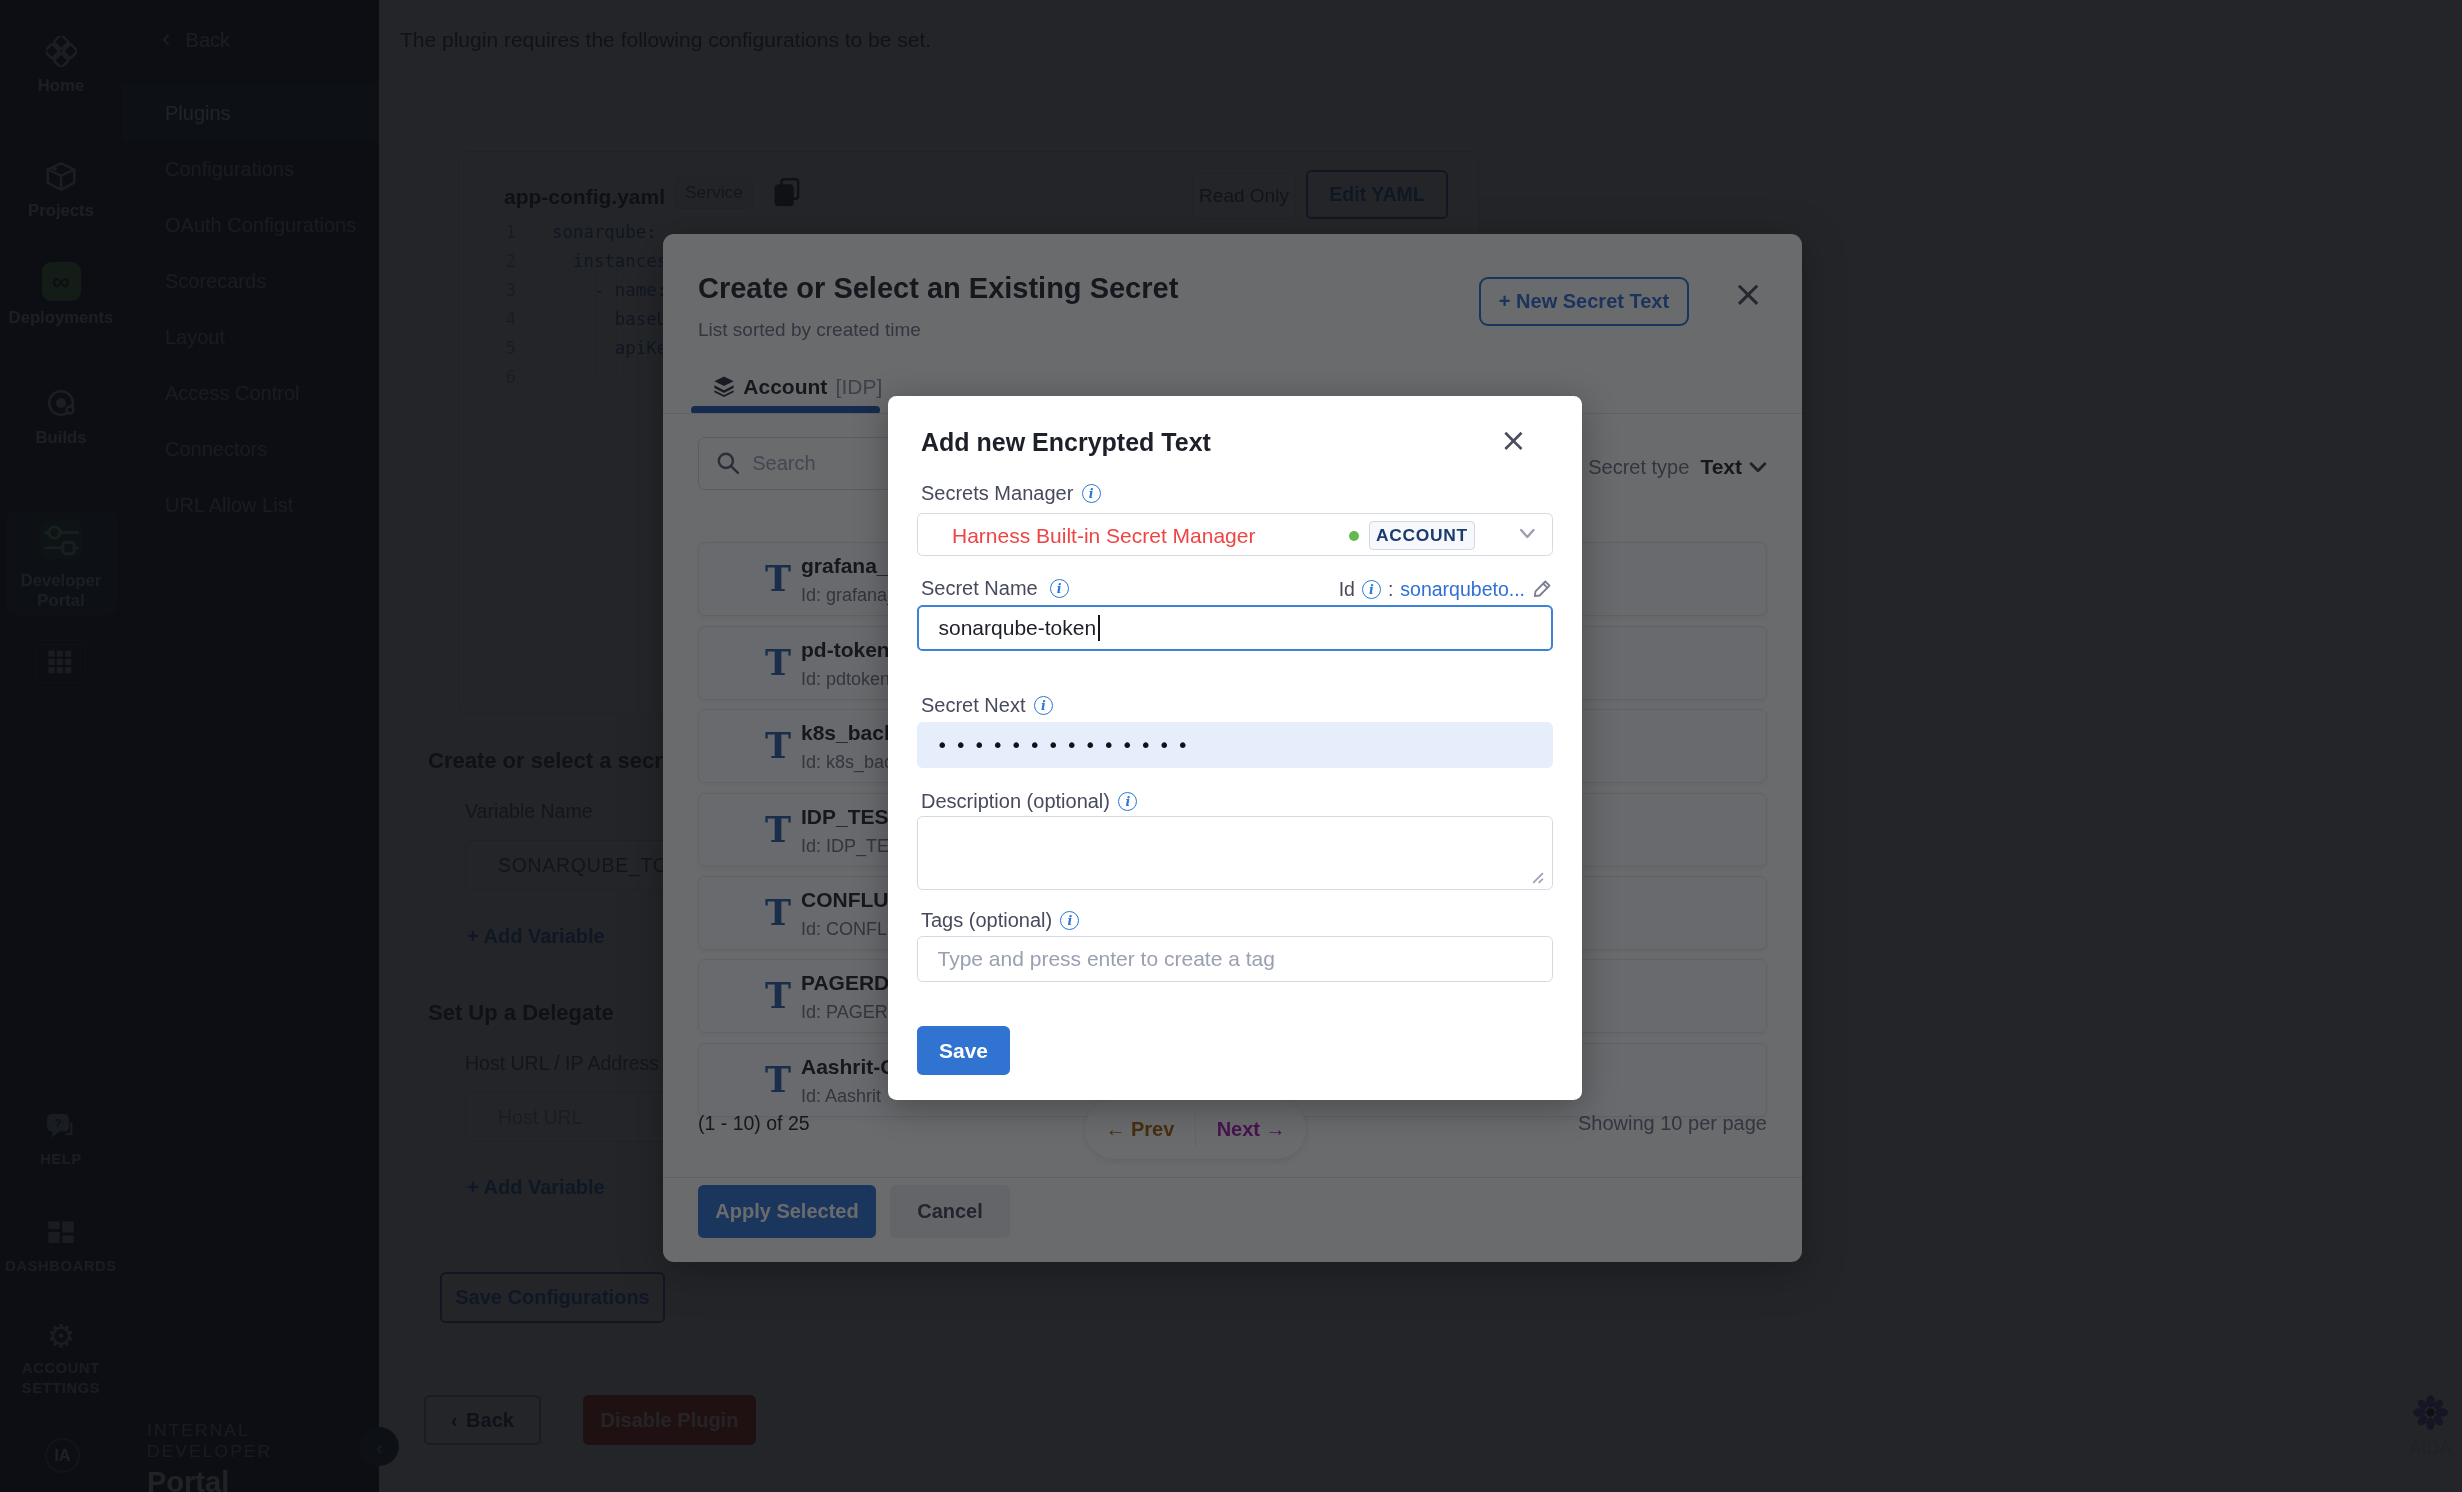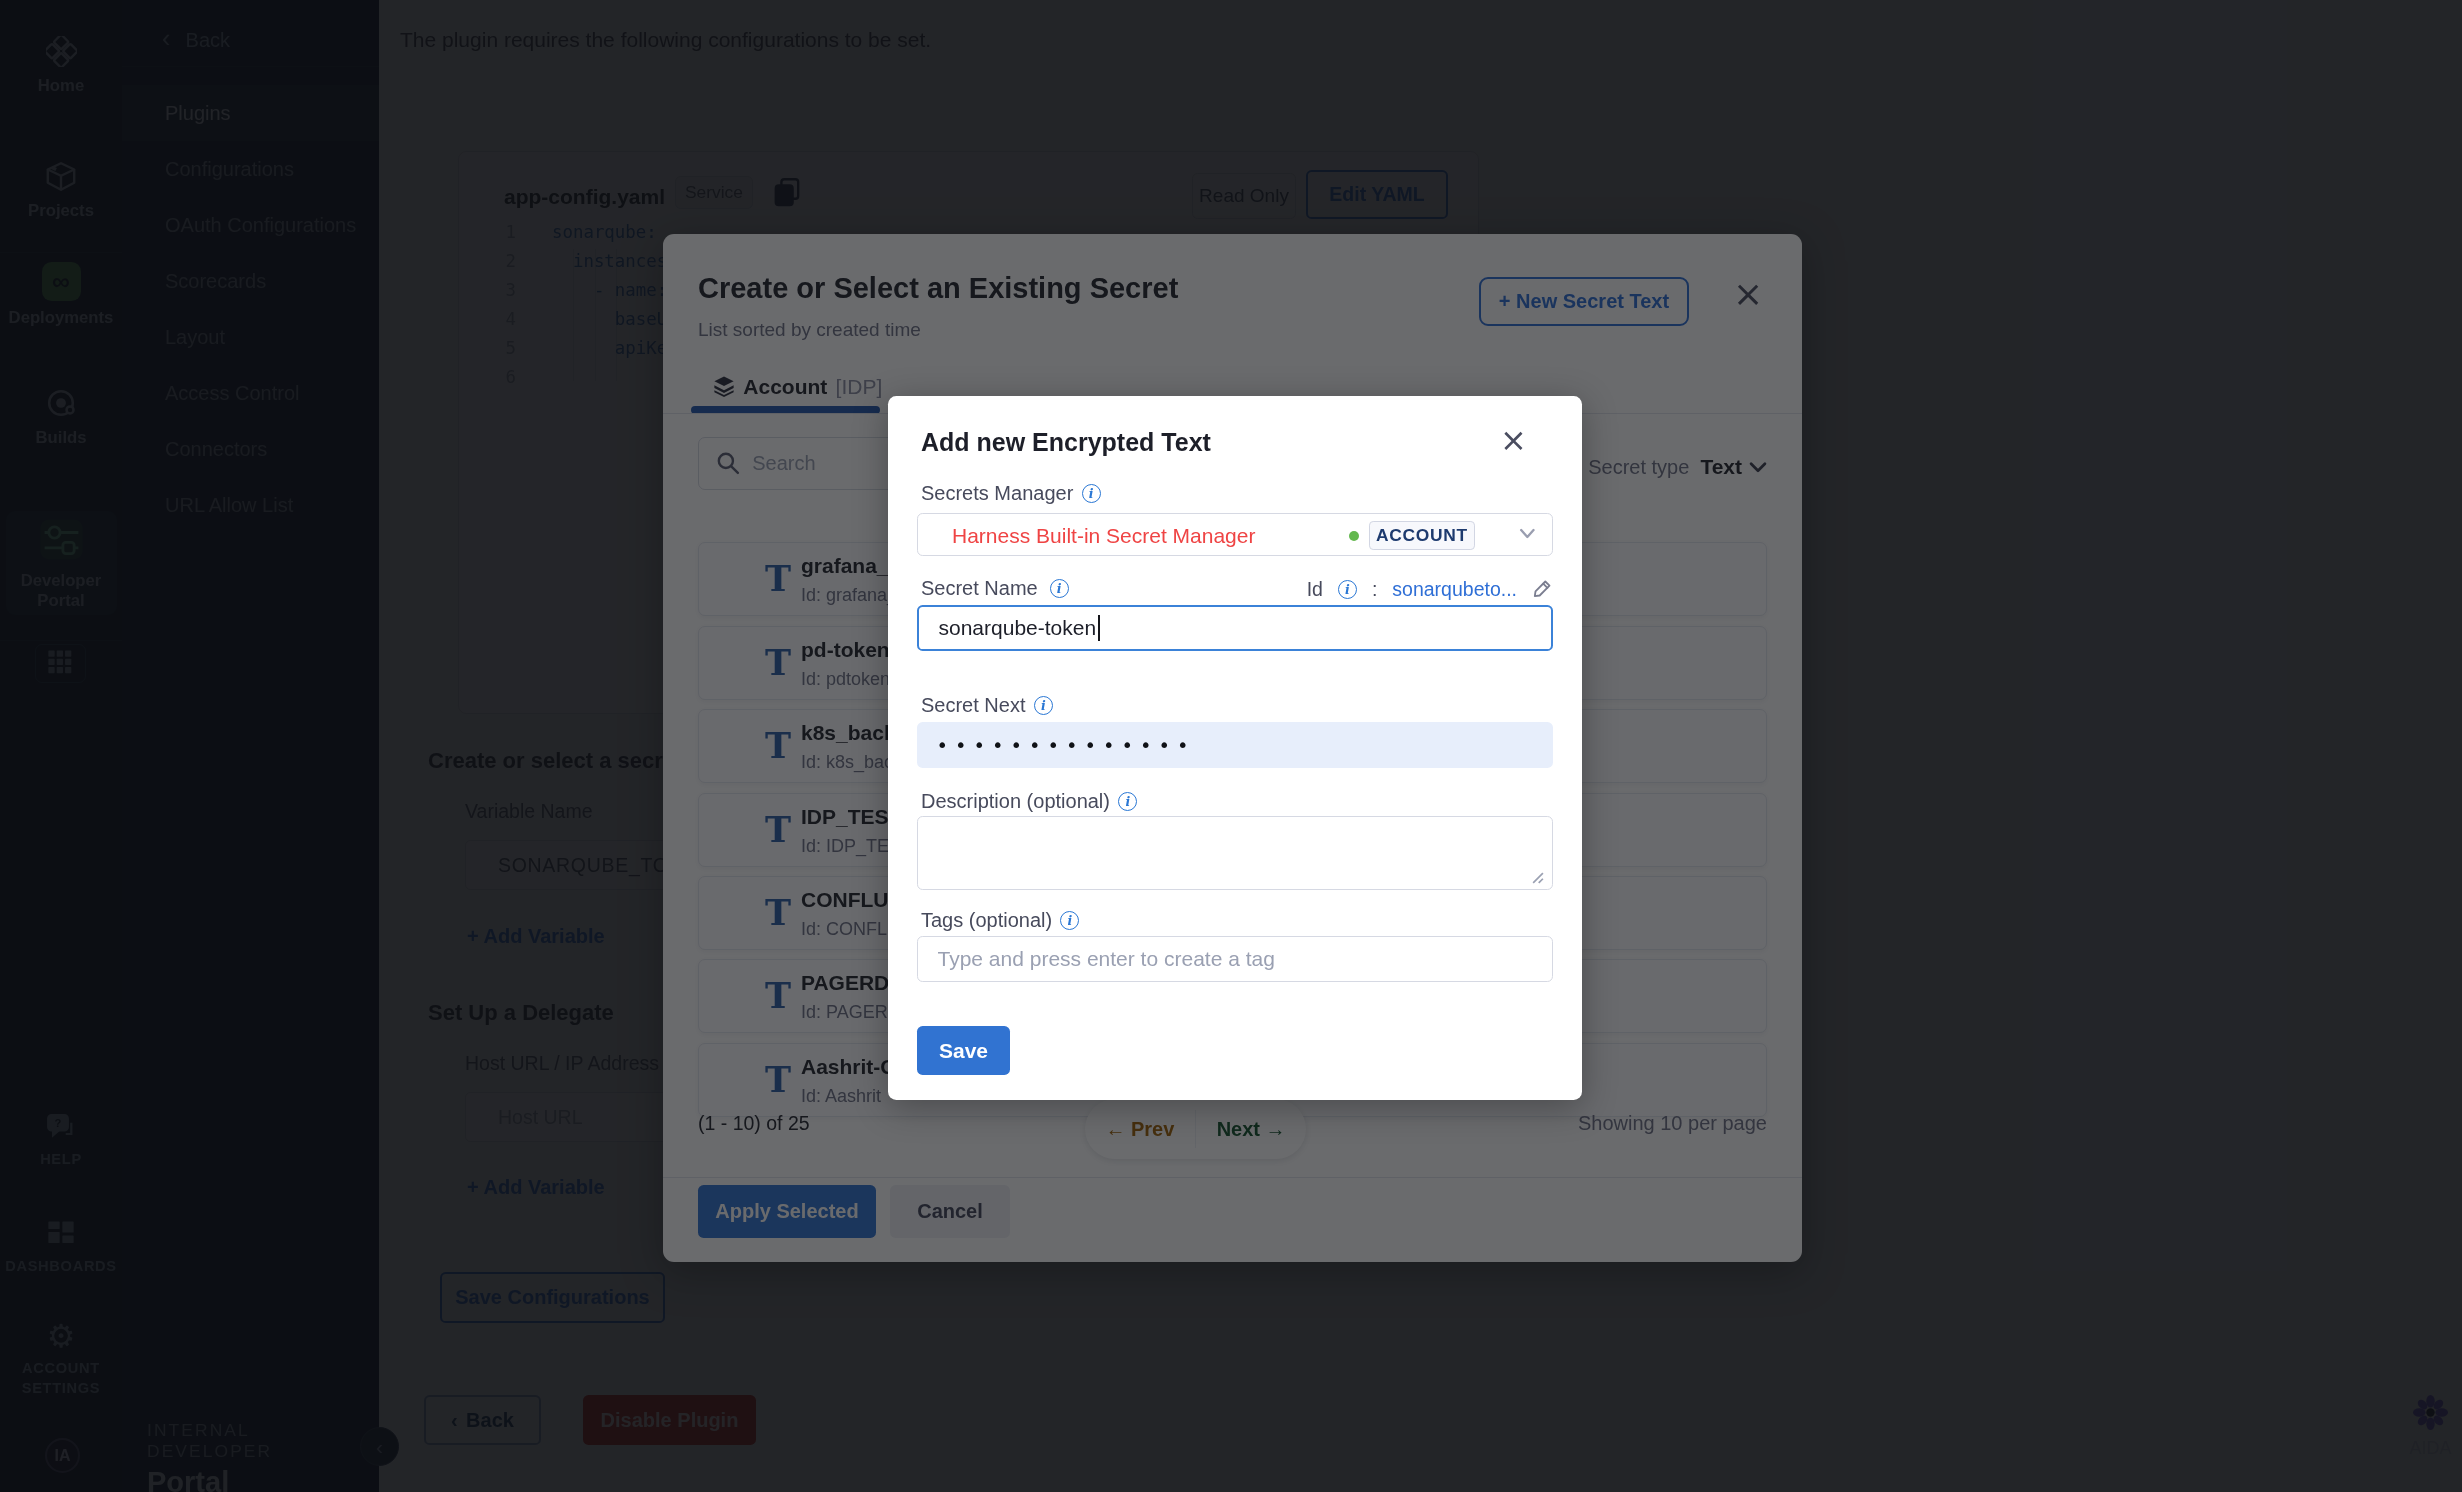--- a/index.html
+++ b/index.html
@@ -107,21 +107,21 @@
           border-radius:7px; box-shadow:0 1.4px 5.6px rgba(35,40,60,0.06); cursor:pointer; }
   .srow .ticon { position:absolute; left:61px; top:12.5px; width:36px; text-align:center;
                  font-family:"DejaVu Serif",serif; font-weight:bold; font-size:35px; color:#2d5fa6; line-height:45px; }
   .srow .nm { position:absolute; left:102px; top:11px; font-size:21px; font-weight:bold; color:#24262f; }
   .srow .id { position:absolute; left:102px; top:42px; font-size:18px; color:#6e7186; }
   .mo-range { position:absolute; left:35px; top:878px; font-size:19.5px; color:#24262f; }
   .mo-seg { position:absolute; left:422px; top:865px; width:221px; height:60px; border-radius:30px; background:#fff;
             box-shadow:0 2.1px 7px rgba(20,25,40,0.12); display:flex; align-items:center; }
   .mo-seg .half { flex:1; text-align:center; font-size:20px; font-weight:600; cursor:pointer; }
   .mo-seg .prev { color:#a16207; }
-  .mo-seg .next { color:#14532d; }
+  .mo-seg .next { color:#a21caf; }
   .mo-seg .vd { width:1.4px; height:38px; background:#eceef3; }
   .mo-perpage { position:absolute; right:35px; top:878px; font-size:20px; color:#6e7186; }
   .mo-divider2 { position:absolute; left:0; top:943px; width:100%; height:1.4px; background:#e3e5ed; }
   .mo-apply { position:absolute; left:35px; top:951px; width:178px; height:53px; background:#3173d1; border-radius:5.6px;
               color:#fff; font-size:20px; font-weight:bold; display:flex; align-items:center; justify-content:center; cursor:pointer; }
   .mo-cancel { position:absolute; left:227px; top:951px; width:120px; height:53px; background:#eef0f5; border-radius:5.6px;
                color:#42465a; font-size:20px; font-weight:bold; display:flex; align-items:center; justify-content:center; cursor:pointer; }
 
   
   .modal-inner { position:absolute; left:888px; top:396px; width:694px; height:704px; background:#ffffff;
@@ -134,21 +134,21 @@
             font-size:12.5px; font-weight:bold; align-items:center; justify-content:center;
             font-family:"DejaVu Serif",serif; font-style:italic; cursor:pointer; flex:0 0 auto; }
   .mi-select { position:absolute; left:29px; top:117px; width:636px; height:43px; border:1.4px solid #d6d9e3;
                border-radius:5.6px; cursor:pointer; background:#fff; }
   .mi-select .txt { position:absolute; left:34px; top:9.7px; font-size:21px; color:#ef4444; }
   .mi-select .dot { position:absolute; left:431px; top:16.7px; width:10.4px; height:10.4px; border-radius:50%; background:#63b84e; }
   .mi-select .badge { position:absolute; left:451px; top:7px; width:106px; height:29px; background:#f7f8fc;
                       border:1.4px solid #d2d6e3; border-radius:4.2px; color:#1d3a6e; font-size:17.4px; font-weight:bold;
                       letter-spacing:0.7px; display:flex; align-items:center; justify-content:center; }
   .mi-select .chev { position:absolute; right:16.7px; top:14px; }
-  .mi-idrow { position:absolute; right:29px; top:182px; display:flex; align-items:center; gap:15px; }
+  .mi-idrow { position:absolute; right:29px; top:182px; display:flex; align-items:center; gap:7px; }
   .mi-idrow .idl { font-size:19.5px; color:#474a5c; }
   .mi-idrow .idv { font-size:19.5px; color:#2f6fd6; cursor:pointer; }
   .mi-input { position:absolute; left:29px; top:209px; width:636px; height:46px; border:2.1px solid #3b82d8;
               border-radius:5.6px; display:flex; align-items:center; padding-left:19.5px; }
   .mi-input .v { font-size:21px; color:#1d1f29; }
   .caret { display:inline-block; width:2.1px; height:26.4px; background:#14151a; margin-left:1.4px; }
   .mi-secretval { position:absolute; left:29px; top:326px; width:636px; height:46px; background:#e7eefb;
                   border-radius:5.6px; display:flex; align-items:center; padding-left:19.5px; }
   .mi-secretval .dots { font-size:19.5px; letter-spacing:7px; color:#101217; font-family:"DejaVu Sans",sans-serif; }
   .mi-textarea { position:absolute; left:29px; top:420px; width:636px; height:74px; border:1.4px solid #d6d9e3;

